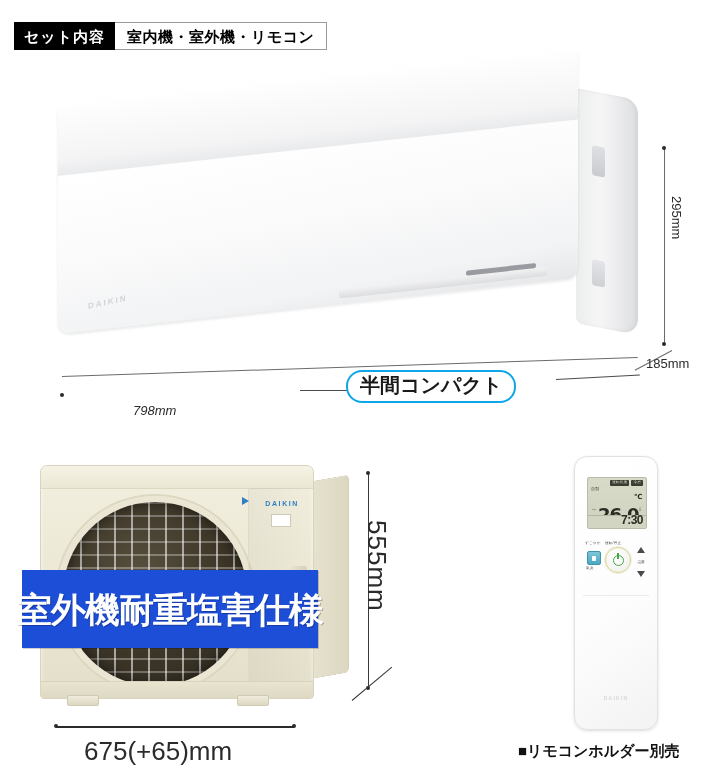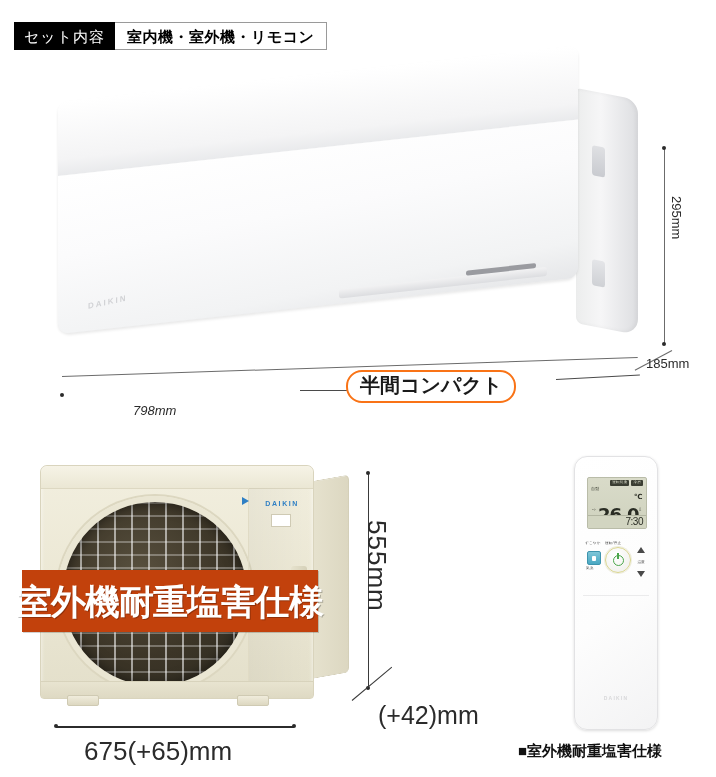--- a/index.html
+++ b/index.html
@@ -29,21 +29,21 @@
     left: 14px;
     top: 22px;
     display: flex;
     align-items: stretch;
     height: 28px;
   }
   .set-header-tag {
     background: #000000;
     color: #ffffff;
     font-size: 15px;
-    font-weight: normal;
+    font-weight: bold;
     letter-spacing: 1px;
     display: flex;
     align-items: center;
     padding: 0 10px 0 10px;
     line-height: 1;
   }
   .set-header-value {
     background: #ffffff;
     border: 1px solid #9a9a9a;
     border-left: none;
@@ -236,21 +236,21 @@
     top: 403px;
     font-style: italic;
   }
 
   
   .callout {
     position: absolute;
     left: 346px;
     top: 370px;
     padding: 2px 12px 4px 12px;
-    border: 2px solid #f97316;
+    border: 2px solid #0ea5e9;
     border-radius: 16px;
     background: #ffffff;
     font-size: 20px;
     font-weight: bold;
     color: #1a1a1a;
     letter-spacing: 0px;
     line-height: 1.15;
   }
   .callout-leader-left {
     position: absolute;
@@ -404,22 +404,22 @@
   }
   .foot-left  { left: 26px; }
   .foot-right { left: 196px; }
 
   
   .salt-banner {
     position: absolute;
     left: 22px;
     top: 570px;
     width: 296px;
-    height: 62px;
-    background: #c2410c;
+    height: 78px;
+    background: #1d4ed8;
     display: flex;
     align-items: center;
     justify-content: center;
     box-shadow: 1px 1px 0 rgba(0,0,0,0.18);
   }
   .salt-banner-text {
     color: #ffffff;
     font-size: 35px;
     font-weight: bold;
     letter-spacing: -1px;
@@ -576,22 +576,22 @@
     bottom: 0;
     width: 100%;
     height: 12px;
     border-top: 1px solid #b3b6a2;
     background: #d2d5c1;
   }
   .lcd-time {
     position: absolute;
     right: 3px;
     bottom: 1px;
-    font-size: 10px;
-    font-weight: normal;
+    font-size: 12px;
+    font-weight: bold;
     color: #2a2d24;
     letter-spacing: -0.5px;
   }
 
   
   .btn-row {
     position: absolute;
     left: 10px;
     top: 84px;
     width: 62px;
@@ -789,21 +789,20 @@
     <span class="salt-banner-text">室外機耐重塩害仕様</span>
   </div>
 
   <div class="dim-line" id="outdoor-height-line"></div>
   <div class="dim-dot" id="outdoor-height-dot-top"></div>
   <div class="dim-dot" id="outdoor-height-dot-bot"></div>
   <div class="dim-text-vertical" id="outdoor-height-label">555mm</div>
 
   <div class="dim-line" id="outdoor-depth-line"></div>
   <div class="dim-text" id="outdoor-depth-label">
-    <div>(+42)mm</div>
   </div>
 
   <div class="dim-line" id="outdoor-width-line"></div>
   <div class="dim-dot" id="outdoor-width-dot-l"></div>
   <div class="dim-dot" id="outdoor-width-dot-r"></div>
   <div class="dim-text" id="outdoor-width-label">675(+65)mm</div>
 
   <div class="remote-wrap">
     <div class="remote-body">
 
@@ -841,15 +840,15 @@
           <div class="arrow-mid-label">温度</div>
           <div class="arrow-down"></div>
         </div>
       </div>
 
       <div class="remote-divider"></div>
       <div class="daikin-logo-remote">DAIKIN</div>
     </div>
   </div>
 
-  <div class="holder-note">■室外機耐重塩害仕様</div>
+  <div class="holder-note">■リモコンホルダー別売</div>
 
 </div>
 
 </body></html>

